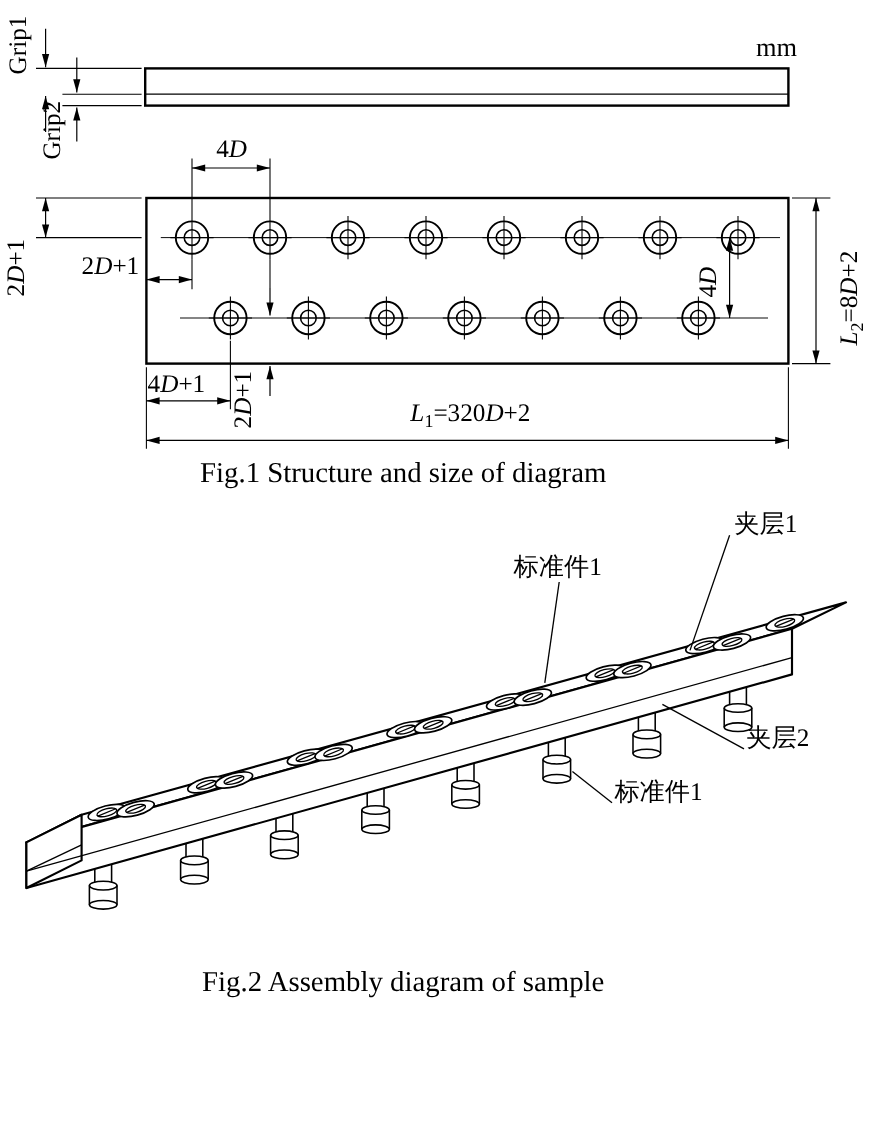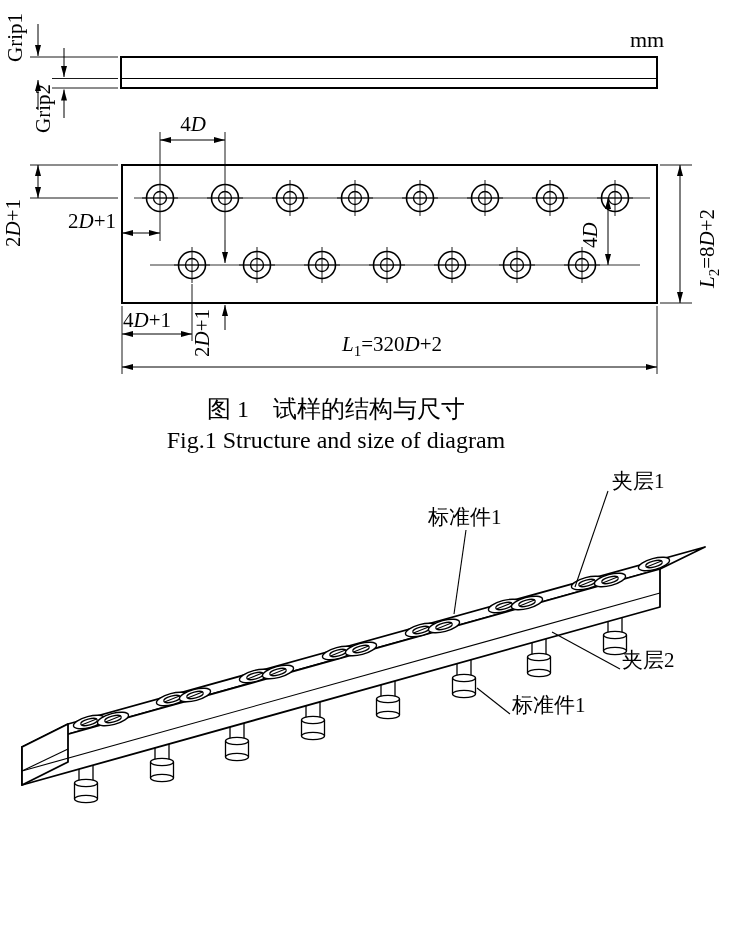--- a/index.html
+++ b/index.html
@@ -130,21 +130,20 @@
     <text class="dimtxt" x="147" y="327" text-anchor="middle"><tspan>4</tspan><tspan class="it">D</tspan><tspan>+1</tspan></text>
   </g>
 
   <g>
     <line class="thin" x1="657" y1="306" x2="657" y2="374"></line>
     <line class="dim" x1="122" y1="367" x2="657" y2="367" marker-start="url(#arr)" marker-end="url(#arr)"></line>
     <text class="dimtxt" x="392" y="351" text-anchor="middle"><tspan class="it">L</tspan><tspan class="sub" dy="5">1</tspan><tspan dy="-5">=320</tspan><tspan class="it">D</tspan><tspan>+2</tspan></text>
   </g>
 </svg>
 
-<div class="cap mt14">图 1　试样的结构与尺寸</div>
 <div class="cap">Fig.1 Structure and size of diagram</div>
 </div>
 
 <div>
 <svg class="mt8" width="735" height="385" viewBox="0 0 735 385" xmlns="http://www.w3.org/2000/svg">
   <defs>
     <g id="fhead">
       <g transform="rotate(-15)">
         <ellipse rx="16" ry="5.5" fill="#fff" stroke="#000" stroke-width="1.4"></ellipse>
         <ellipse rx="8.5" ry="3" fill="none" stroke="#000" stroke-width="1.1"></ellipse>
@@ -208,13 +207,14 @@
     <line class="leader" x1="620" y1="205" x2="552" y2="168"></line>
     <line class="leader" x1="510" y1="250" x2="477" y2="224"></line>
   </g>
 
   <text class="cjktxt" x="612" y="24">夹层1</text>
   <text class="cjktxt" x="428" y="60">标准件1</text>
   <text class="cjktxt" x="622" y="203">夹层2</text>
   <text class="cjktxt" x="512" y="248">标准件1</text>
 </svg>
 
+<div class="cap">Fig.2 Assembly diagram of sample</div>
 </div>
 
 </body></html>

